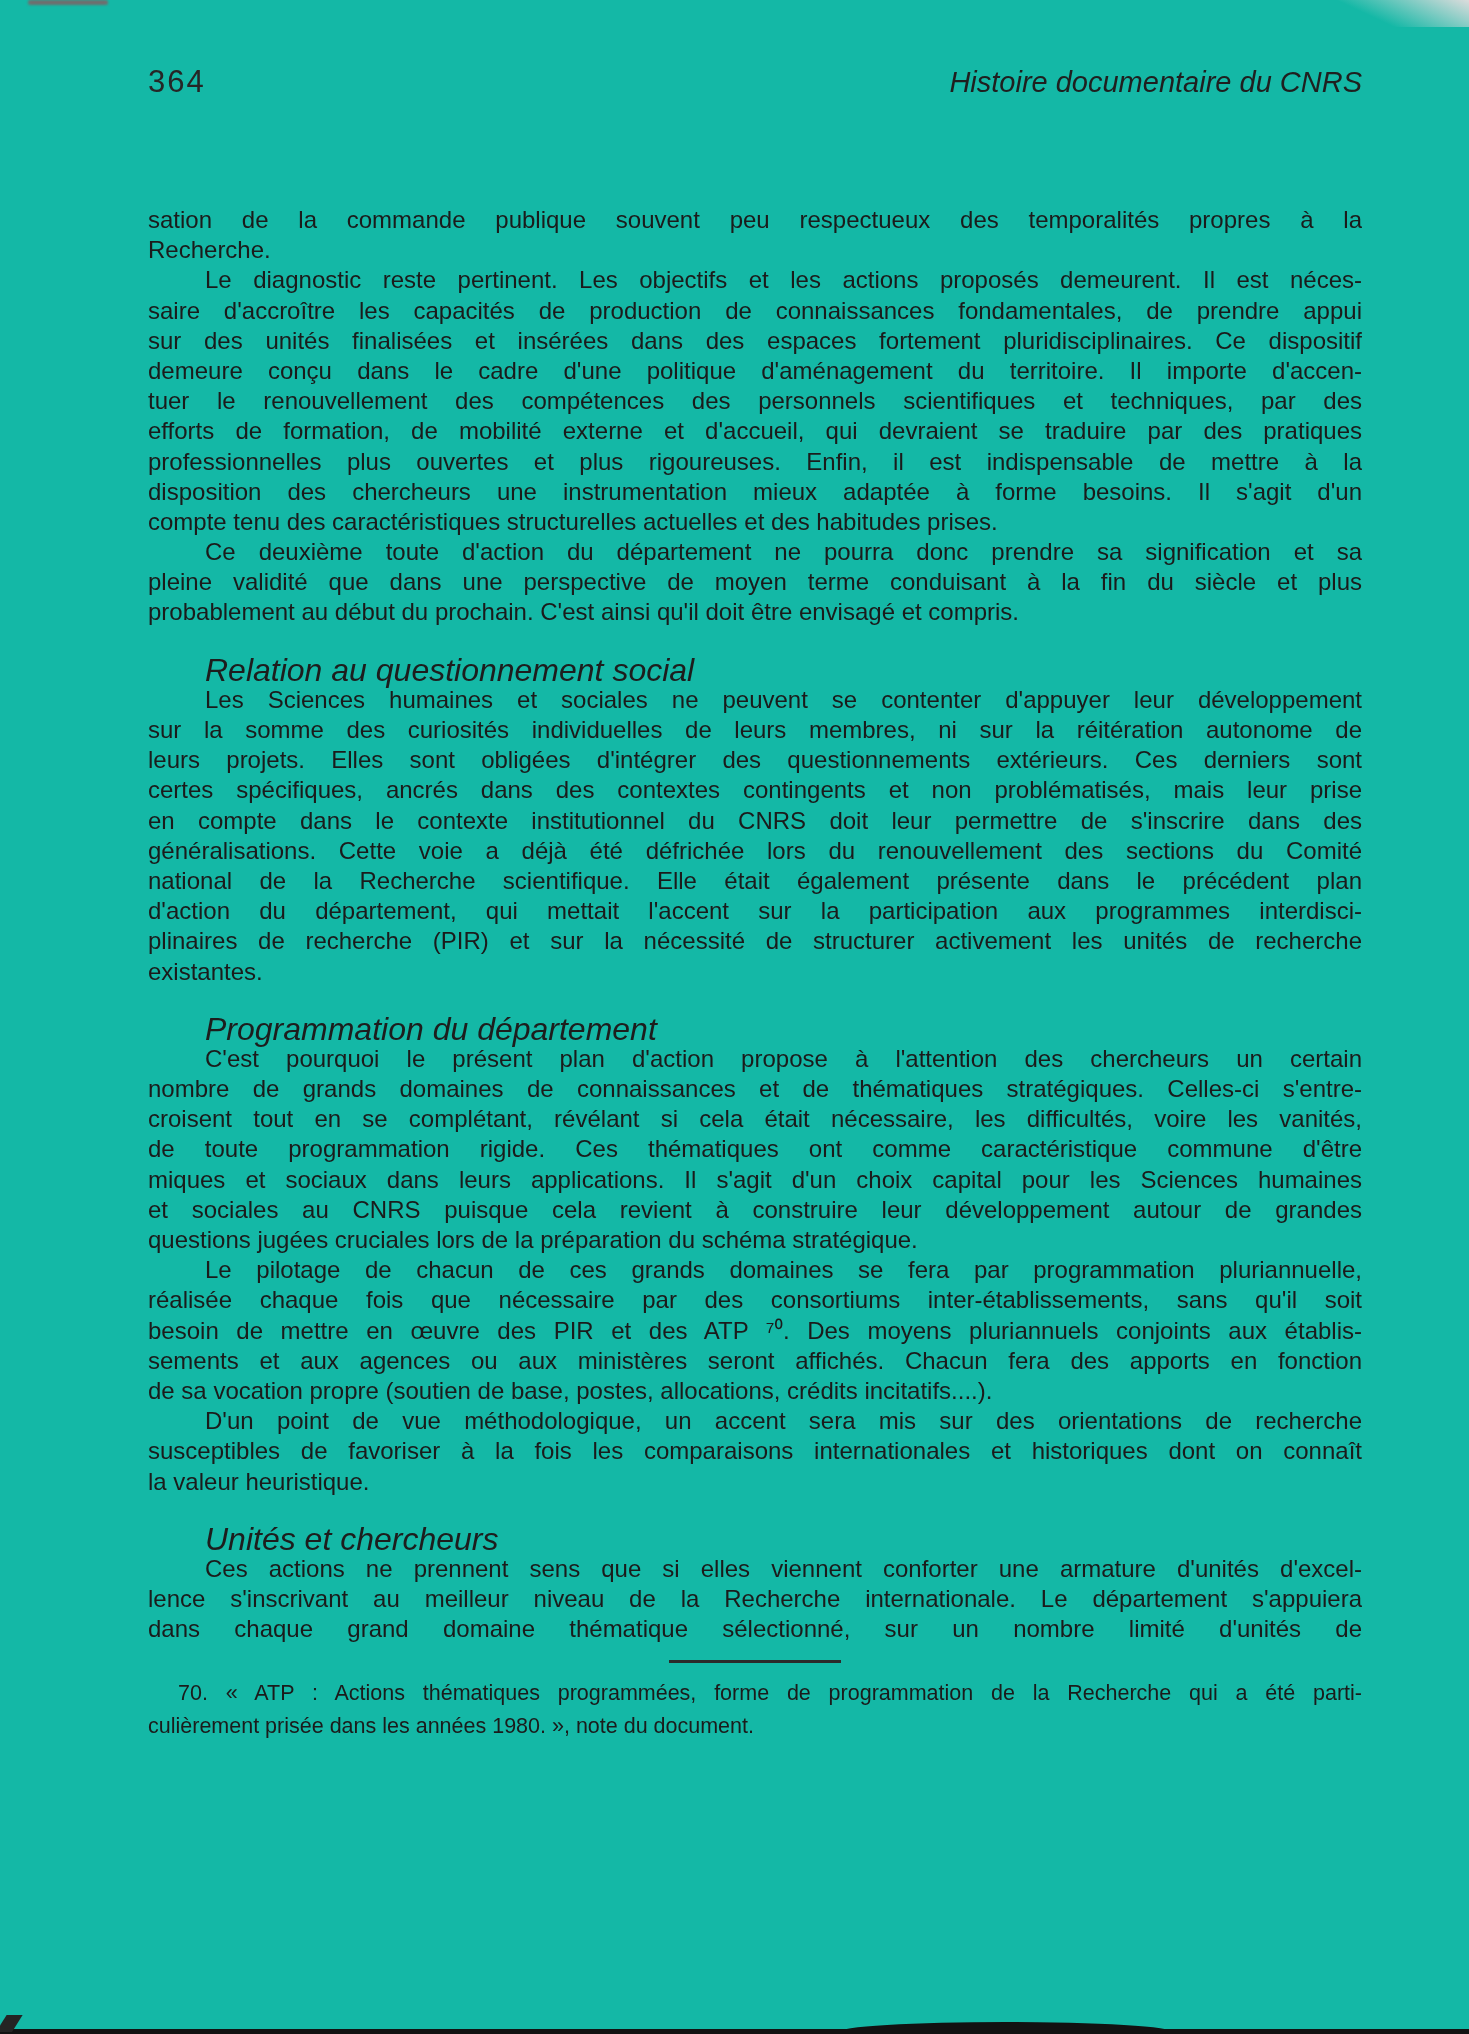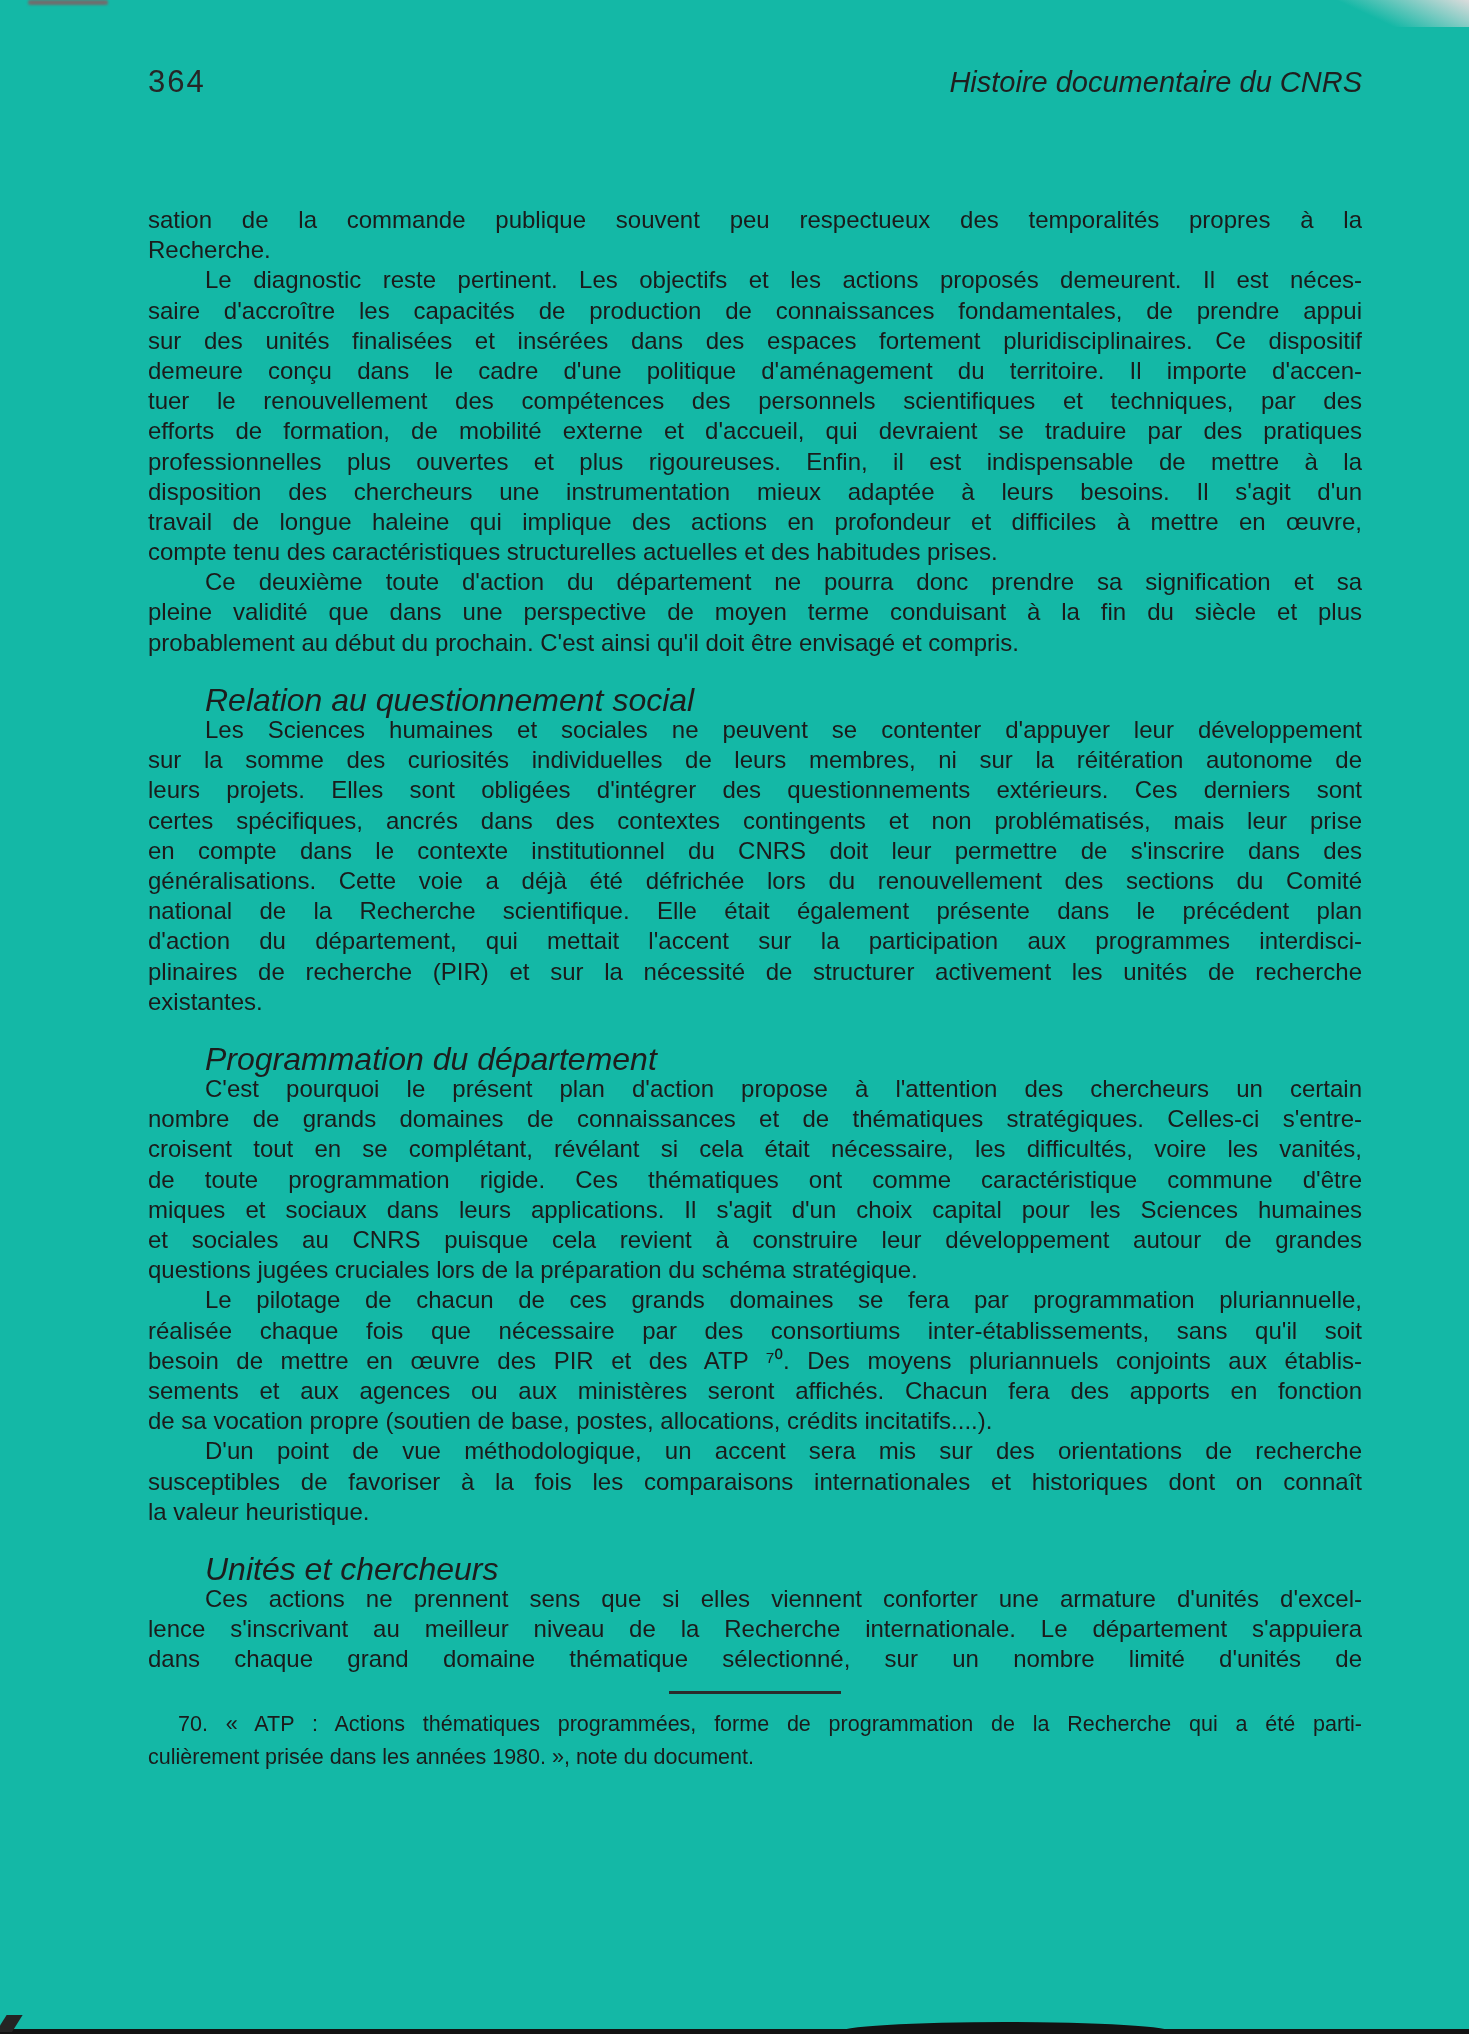--- a/index.html
+++ b/index.html
@@ -123,22 +123,21 @@
           <div class="line endline">Recherche.</div>
         </div>
         <div class="paragraph">
           <div class="line indent">Le diagnostic reste pertinent. Les objectifs et les actions proposés demeurent. Il est néces-</div>
           <div class="line">saire d'accroître les capacités de production de connaissances fondamentales, de prendre appui</div>
           <div class="line">sur des unités finalisées et insérées dans des espaces fortement pluridisciplinaires. Ce dispositif</div>
           <div class="line">demeure conçu dans le cadre d'une politique d'aménagement du territoire. Il importe d'accen-</div>
           <div class="line">tuer le renouvellement des compétences des personnels scientifiques et techniques, par des</div>
           <div class="line">efforts de formation, de mobilité externe et d'accueil, qui devraient se traduire par des pratiques</div>
           <div class="line">professionnelles plus ouvertes et plus rigoureuses. Enfin, il est indispensable de mettre à la</div>
-          <div class="line">disposition des chercheurs une instrumentation mieux adaptée à leurs besoins. Il s'agit d'un</div>
-          <div class="line">travail de longue haleine qui implique des actions en profondeur et difficiles à mettre en œuvre,</div>
+          <div class="line">disposition des chercheurs une instrumentation mieux adaptée à forme besoins. Il s'agit d'un</div>
           <div class="line endline">compte tenu des caractéristiques structurelles actuelles et des habitudes prises.</div>
         </div>
         <div class="paragraph">
           <div class="line indent">Ce deuxième toute d'action du département ne pourra donc prendre sa signification et sa</div>
           <div class="line">pleine validité que dans une perspective de moyen terme conduisant à la fin du siècle et plus</div>
           <div class="line endline">probablement au début du prochain. C'est ainsi qu'il doit être envisagé et compris.</div>
         </div>
         <div class="heading">Relation au questionnement social</div>
         <div class="paragraph">
           <div class="line indent">Les Sciences humaines et sociales ne peuvent se contenter d'appuyer leur développement</div>

